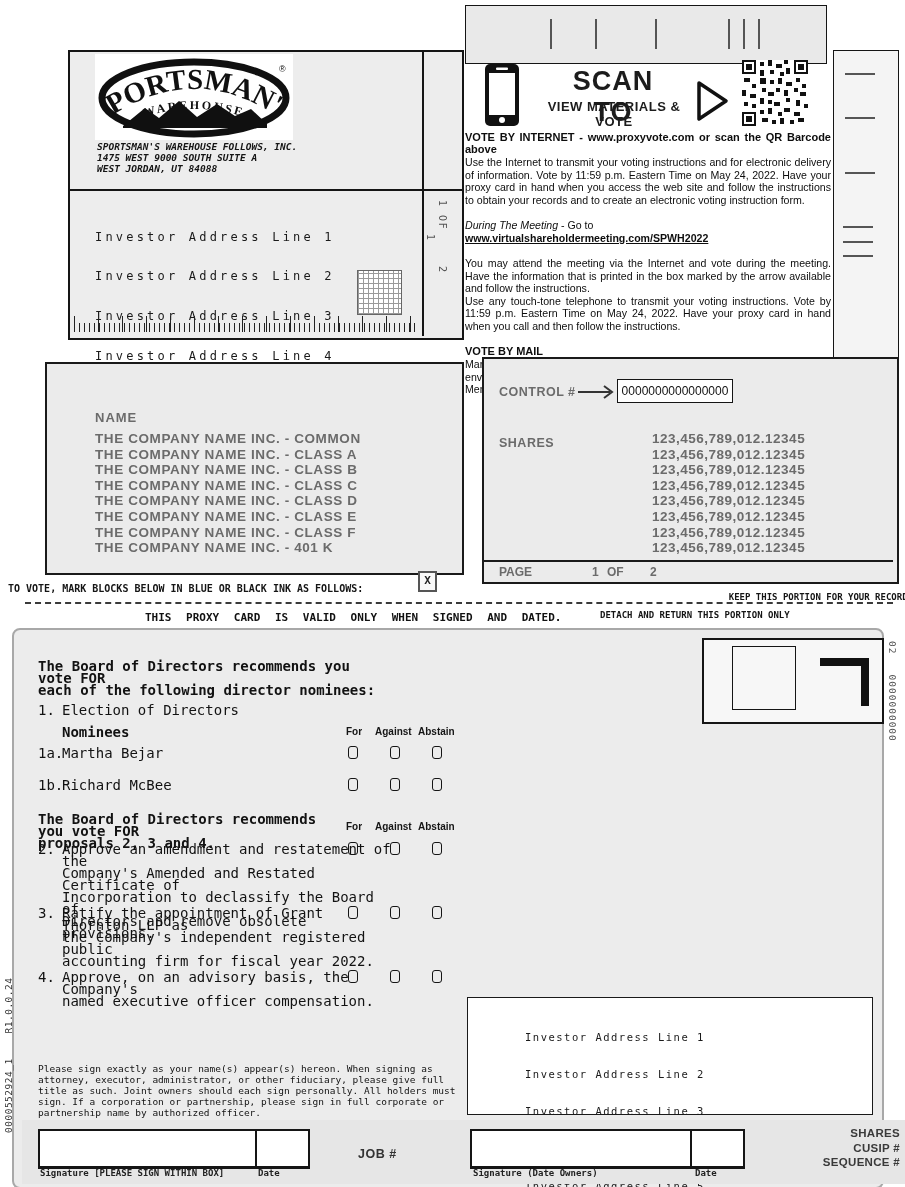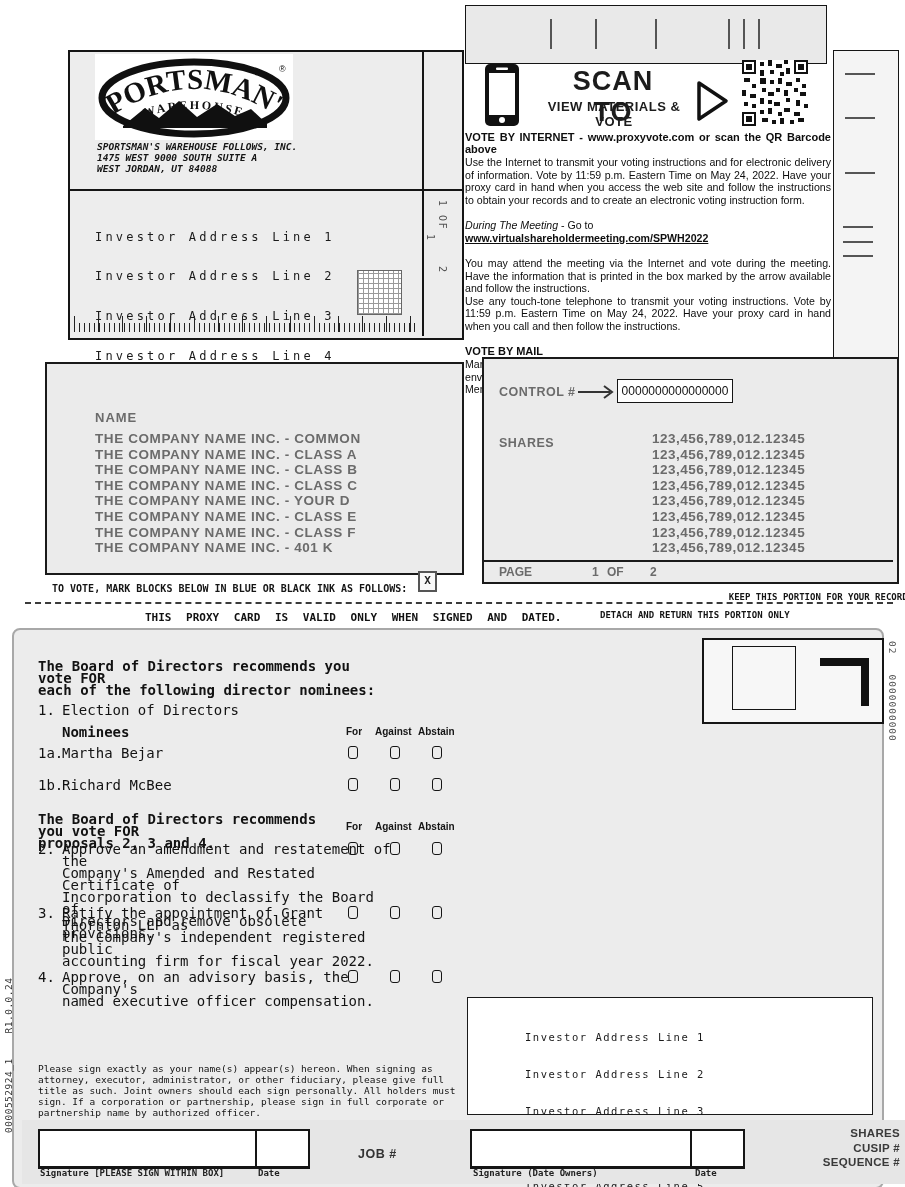--- a/index.html
+++ b/index.html
@@ -51,21 +51,21 @@
   .company-list{left:95px;top:431px;font-size:13.5px;line-height:15.6px;letter-spacing:0.6px;font-weight:bold;color:#6b6b6b;}
   .ctrlbox{left:482px;top:357px;width:413px;height:223px;background:#ebebeb;border:2px solid #1a1a1a;}
   .ctrl-label{left:499px;top:385px;font-size:12.5px;letter-spacing:0.5px;}
   .ctrl-num{left:617px;top:379px;width:114px;height:22px;background:#fff;border:1.5px solid #151515;font-size:12px;line-height:22px;text-align:center;color:#111;}
   .shares-label{left:499px;top:436px;font-size:12.5px;letter-spacing:0.5px;}
   .share-list{left:652px;top:431px;font-size:13.5px;line-height:15.6px;letter-spacing:0.5px;font-weight:bold;color:#6b6b6b;}
   .pageline{left:484px;top:560px;width:409px;height:2px;background:#1a1a1a;}
   .pg{font-size:12px;font-weight:bold;color:#6b6b6b;top:565px;}
 
   
-  .tovote{left:8px;top:583px;font-size:10px;font-weight:bold;color:#151515;margin-left:44px;}
+  .tovote{left:8px;top:583px;font-size:10px;font-weight:bold;color:#151515;}
   .xbox{left:418px;top:571px;width:15px;height:17px;border:2px solid #555;background:#f8f8f8;text-align:center;font-size:11px;font-weight:bold;line-height:16px;color:#222;}
   .keep{left:620px;top:592px;width:293px;text-align:right;font-size:9px;font-weight:bold;color:#151515;}
   .dashline{left:25px;top:602px;width:868px;height:0;border-top:2px dashed #3a3a3a;}
   .validnotice{left:145px;top:611px;width:620px;text-align:left;font-size:11px;font-weight:bold;word-spacing:8px;color:#111;}
   .detachonly{left:600px;top:610px;width:293px;text-align:left;font-size:9px;font-weight:bold;color:#151515;}
 
   
   .card{left:12px;top:628px;width:868px;height:557px;background:#ececec;border:2px solid #a8a8a8;border-radius:8px;}
   .ball{font-size:14px;line-height:12px;color:#121212;}
   .cornerbox{left:702px;top:638px;width:178px;height:82px;background:#f7f7f7;border:2px solid #151515;}
@@ -243,21 +243,21 @@
     <p>Mark, sign and date your proxy card and return it in the postage-paid envelope we have provided or return it to Vote Processing, c/o Broadridge, 51 Mercedes Way, Edgewood, NY 11717.</p>
   </div>
 
   <div class="abs namebox"></div>
   <div class="abs name-label b gray sans">NAME</div>
   <div class="abs company-list sans">
     <div>THE COMPANY NAME INC. - COMMON</div>
     <div>THE COMPANY NAME INC. - CLASS A</div>
     <div>THE COMPANY NAME INC. - CLASS B</div>
     <div>THE COMPANY NAME INC. - CLASS C</div>
-    <div>THE COMPANY NAME INC. - YOUR D</div>
+    <div>THE COMPANY NAME INC. - CLASS D</div>
     <div>THE COMPANY NAME INC. - CLASS E</div>
     <div>THE COMPANY NAME INC. - CLASS F</div>
     <div>THE COMPANY NAME INC. - 401 K</div>
   </div>
 
   <div class="abs ctrlbox"></div>
   <div class="abs ctrl-label b gray sans">CONTROL #</div>
   <div class="abs" style="left:577px;top:384px;">
     <svg width="40" height="16" viewBox="0 0 40 16">
       <line x1="1" y1="8" x2="33" y2="8" stroke="#333" stroke-width="2"></line>

